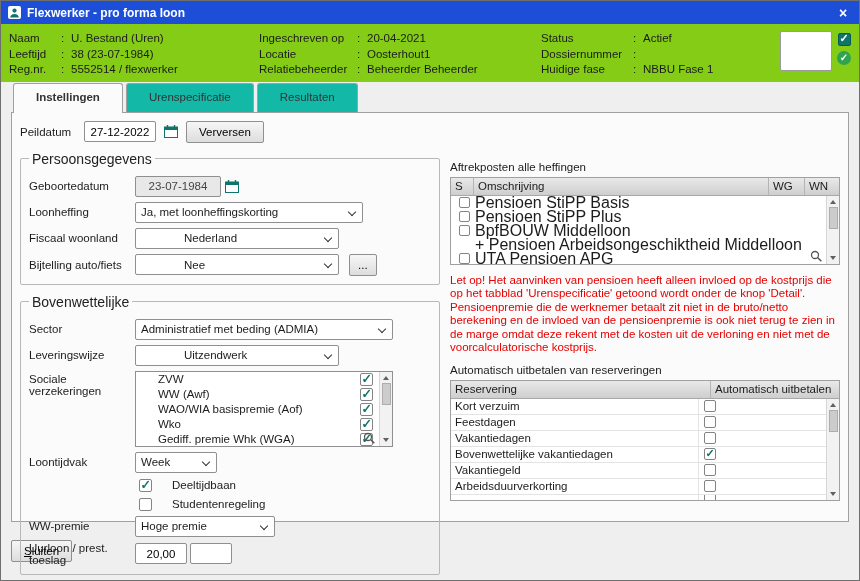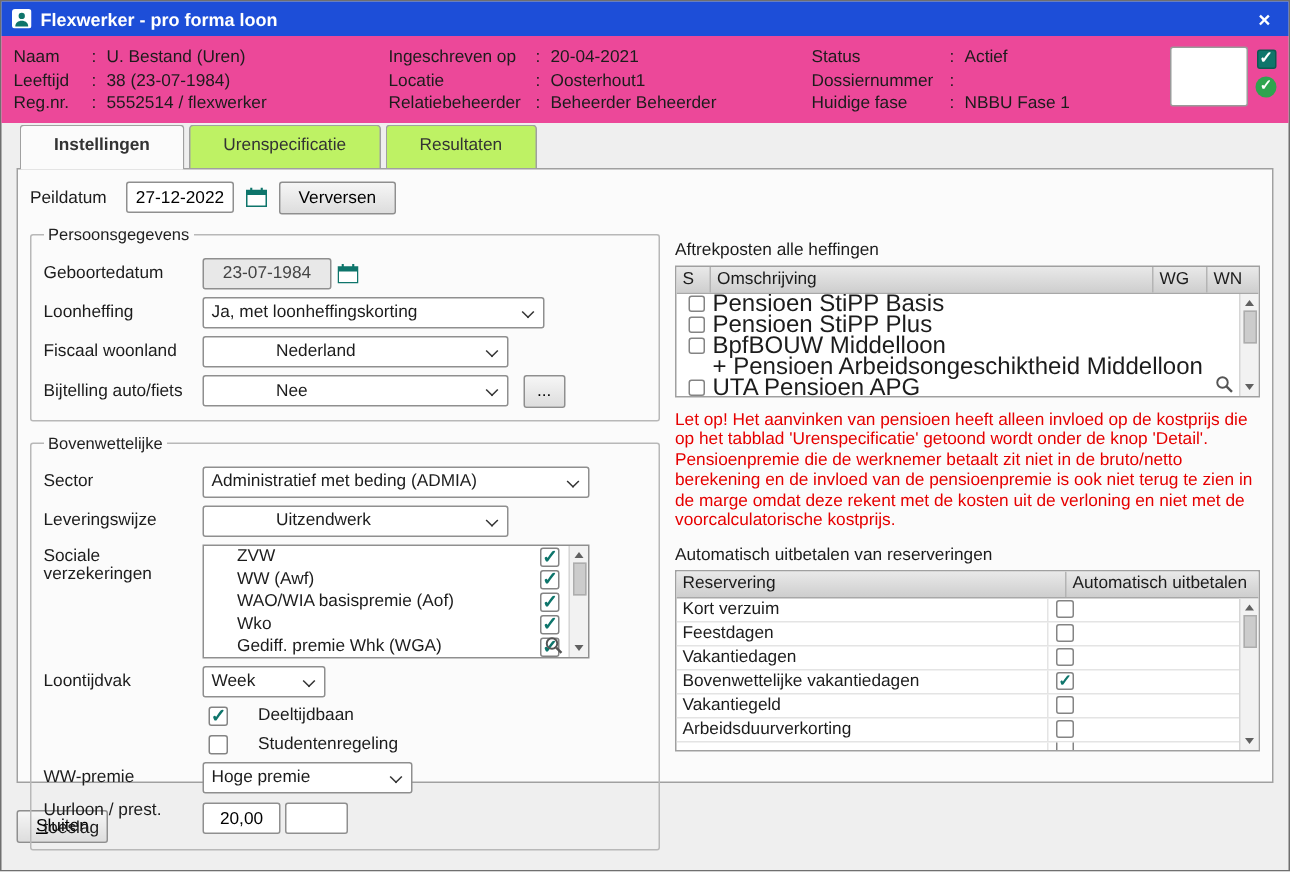--- a/index.html
+++ b/index.html
@@ -11,50 +11,50 @@
   }
   .window { width:860px; height:581px; border:1px solid #6f6f6f; background:#efefef; display:flex; flex-direction:column; }
 
   
   .titlebar { height:23px; background:#1d4ed8; color:#fff; display:flex; align-items:center; padding:0 7px; flex:none; }
   .titlebar .app-icon { width:13px; height:13px; margin-right:6px; display:inline-flex; }
   .titlebar .title { font-size:12px; font-weight:bold; flex:1; }
   .titlebar .close { width:18px; text-align:center; font-size:14px; font-weight:bold; line-height:18px; }
 
   
-  .infobar { padding:7px 8px 4px 8px; display:flex; flex:none; background:#ec4899; }
+  .infobar { padding:7px 8px 4px 8px; display:flex; flex:none; background:#84cc16; }
   .info-col { display:flex; flex-direction:column; }
   .info-col.c1 { width:250px; } .info-col.c2 { width:282px; } .info-col.c3 { width:230px; }
   .info-row { display:flex; line-height:15.5px; }
   .info-label { flex:none; }
   .c1 .info-label { width:52px; } .c2 .info-label { width:98px; } .c3 .info-label { width:92px; }
   .info-colon { width:10px; flex:none; }
   .info-value { white-space:nowrap; }
   .head-right { margin-left:auto; display:flex; align-items:flex-start; gap:5px; }
   .photo-box { width:52px; height:40px; background:#fff; border:1px solid #9a9a9a; border-radius:2px; }
   .flag-col { display:flex; flex-direction:column; align-items:center; gap:5px; padding-top:2px; }
   .ok-circle { width:14px; height:14px; border-radius:50%; background:#2ea44f; color:#fff; font-size:10px; line-height:14px; text-align:center; font-weight:bold; }
 
   
   .tabs { display:flex; padding-left:12px; flex:none; height:30px; align-items:flex-end; position:relative; z-index:2; }
-  .tab { height:29px; line-height:27px; padding:0 22px; background:#bef264; border:1px solid #a0a0a0; border-bottom:none; border-radius:3px 3px 0 0; margin-right:3px; color:#333; }
+  .tab { height:29px; line-height:27px; padding:0 22px; background:#14b8a6; border:1px solid #a0a0a0; border-bottom:none; border-radius:3px 3px 0 0; margin-right:3px; color:#333; }
   .tab.active { background:#fbfbfb; font-weight:bold; height:30px; margin-bottom:-1px; }
 
   
   .panel { margin:0 10px; border:1px solid #a0a0a0; background:#fbfbfb; height:410px; flex:none; padding:8px; position:relative; z-index:1; }
 
   .peil-row { display:flex; align-items:center; gap:4px; height:22px; }
   .peil-label { width:60px; }
 
   .cols { display:flex; margin-top:8px; }
   .col-left { width:420px; flex:none; }
   .col-right { width:390px; flex:none; margin-left:10px; padding-top:10px; }
 
   fieldset { border:1px solid #b8b8b8; border-radius:2px; margin:0 0 9px 0; padding:4px 8px 8px 8px; background:transparent; }
-  legend { font-size:11px; color:#222; padding:0 3px;margin-top:32px; }
+  legend { font-size:14px; color:#222; padding:0 3px;margin-top:32px; }
 
   .frm-row { display:flex; align-items:center; margin-top:5px; }
   .frm-row.top { align-items:flex-start; }
   .frm-label { width:106px; flex:none; padding-top:0; }
   .frm-row.top .frm-label { padding-top:2px; }
 
   .txt { height:21px; border:1px solid #8f8f8f; border-radius:2px; background:#fff; font:inherit; padding:0 4px; }
   .txt.center { text-align:center; }
   .txt:disabled, .txt.disabled { background:#e8e8e8; color:#444; }
 

